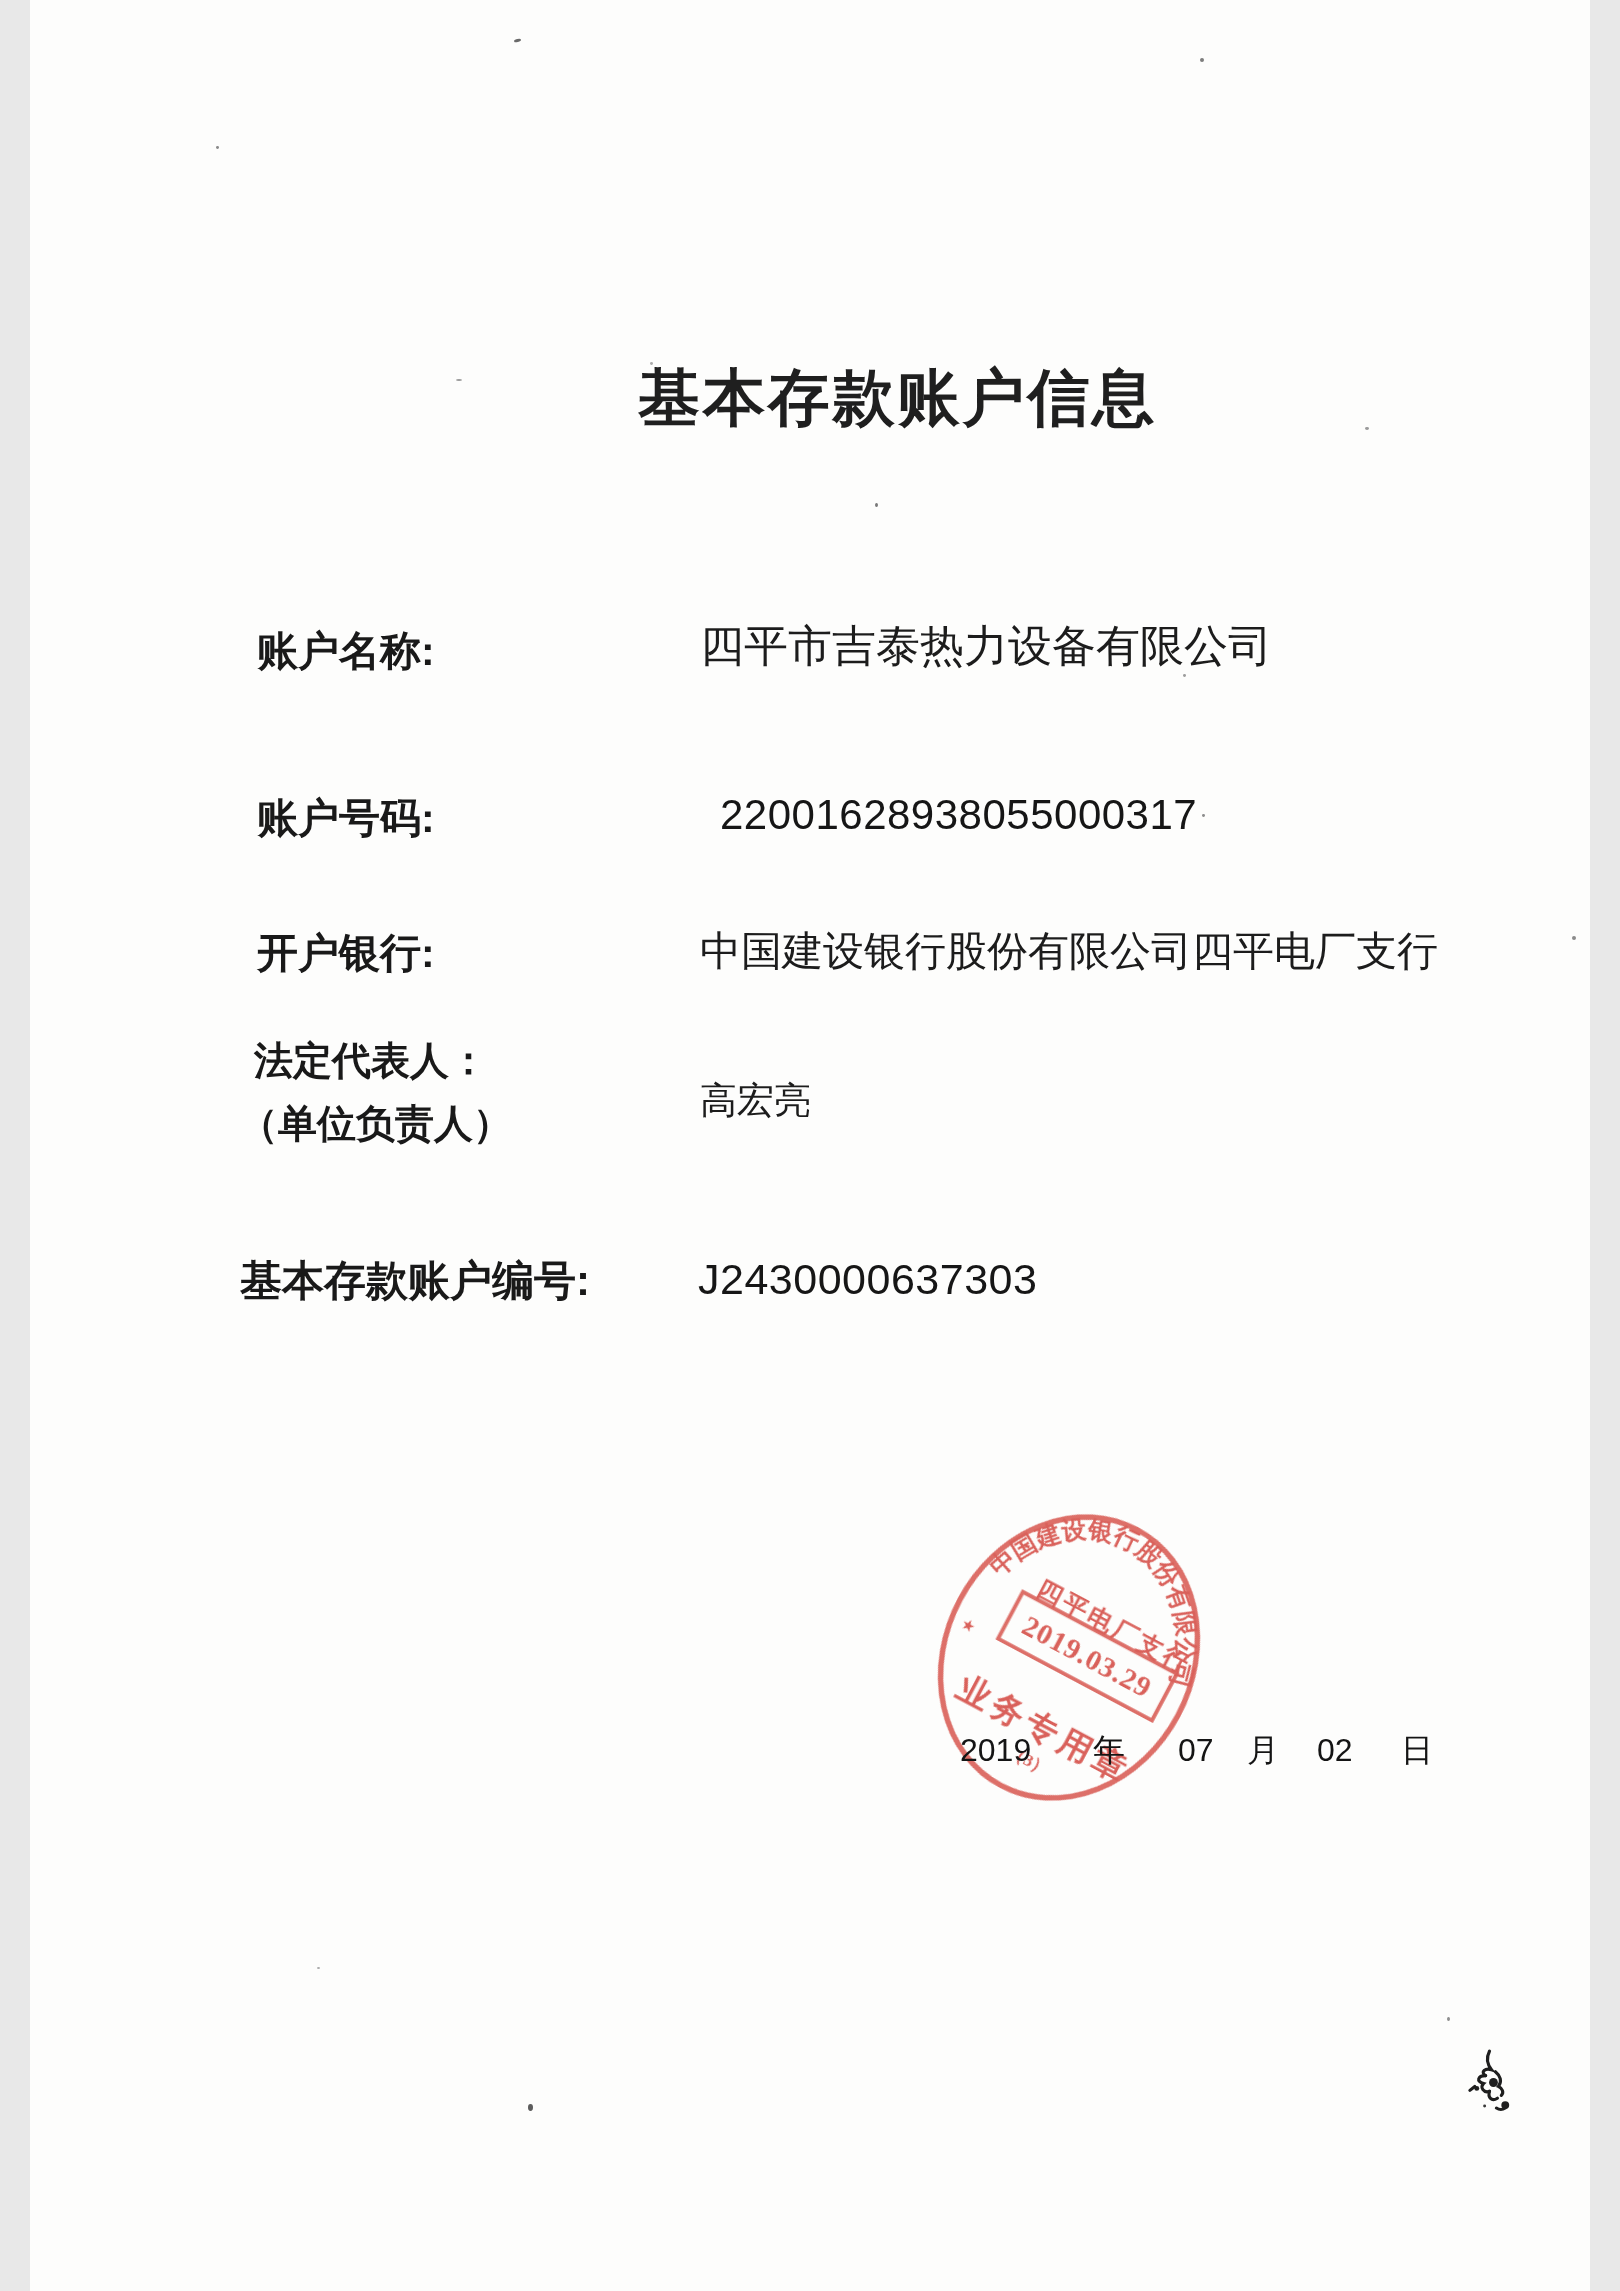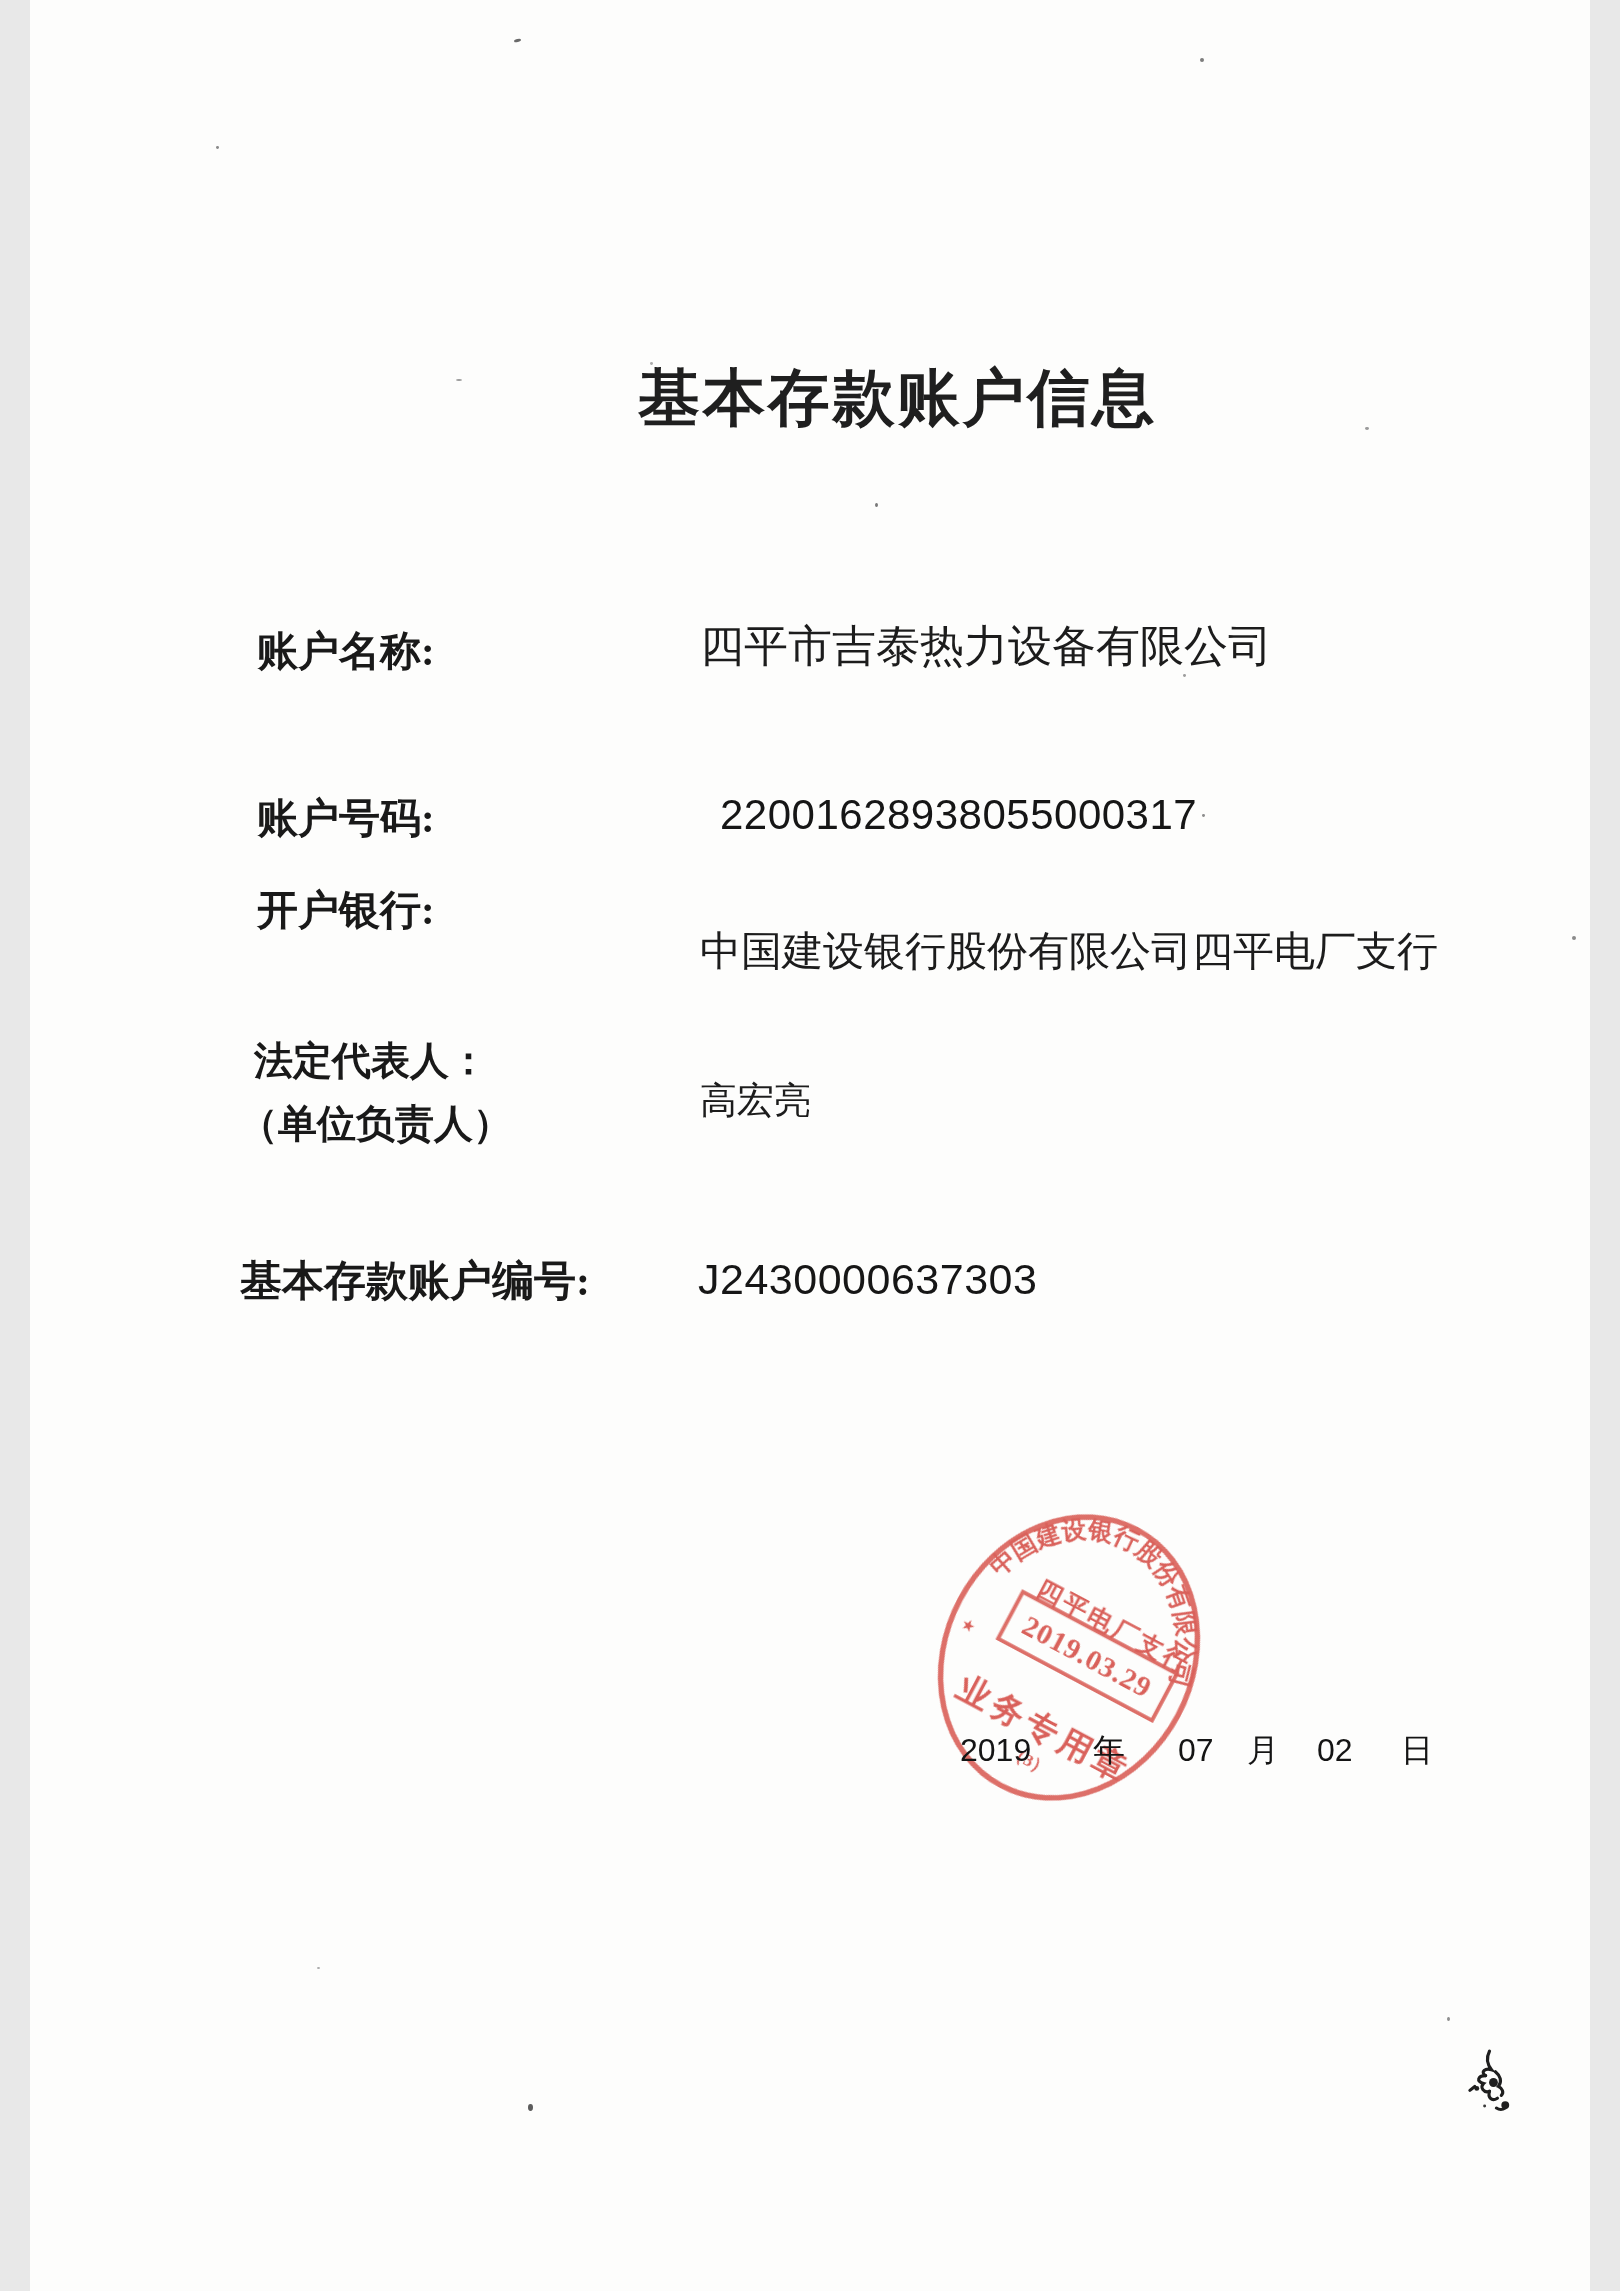--- a/index.html
+++ b/index.html
@@ -10,37 +10,37 @@
     background:#fdfdfc; overflow:hidden; margin:0 auto;
     color:#1b1b1b;
   }
   .title {
     position:absolute; left:608px; top:367px;
     font-family:"Liberation Serif", serif; font-weight:bold;
     font-size:62px; letter-spacing:2.9px; line-height:1; color:#1f1f1f;
     white-space:nowrap;
   }
   .lbl {
-    position:absolute; font-family:Liberation Serif, serif;
+    position:absolute; font-family:Liberation Sans, sans-serif;
     font-weight:600; color:#191919; line-height:1; white-space:nowrap;
   }
   .val-cjk {
     position:absolute; font-family:"Liberation Serif", serif;
     font-weight:500; color:#1c1c1c; line-height:1; white-space:nowrap;
   }
   .val-num {
     position:absolute; font-family:"Liberation Sans", sans-serif;
     font-weight:500; color:#161616; line-height:1; white-space:nowrap;
     letter-spacing:0.5px;
   }
   .r1l { left:227px; top:631px; font-size:41px; }
   .r1v { left:670px; top:625px; font-size:44px; }
   .r2l { left:227px; top:798px; font-size:41px; }
   .r2v { left:670px; top:794px; font-size:42px;margin-left:20px; }
-  .r3l { left:227px; top:890px; font-size:41px; }
+  .r3l { left:227px; top:933px; font-size:41px; }
   .r3v { left:670px; top:931px; font-size:41px; }
   .r4l1 { left:224px; top:1041px; font-size:39px; }
   .r4l2 { left:209px; top:1104px; font-size:39px; }
   .r4v { left:670px; top:1082px; font-size:37px; }
   .r5l { left:210px; top:1260px; font-size:42px; }
   .r5v { left:668px; top:1258px; font-size:43px; }
 
   .date-line { position:absolute; left:0; top:0; z-index:3; }
   .date-line span {
     position:absolute; top:1734px; line-height:1; font-size:32px;

